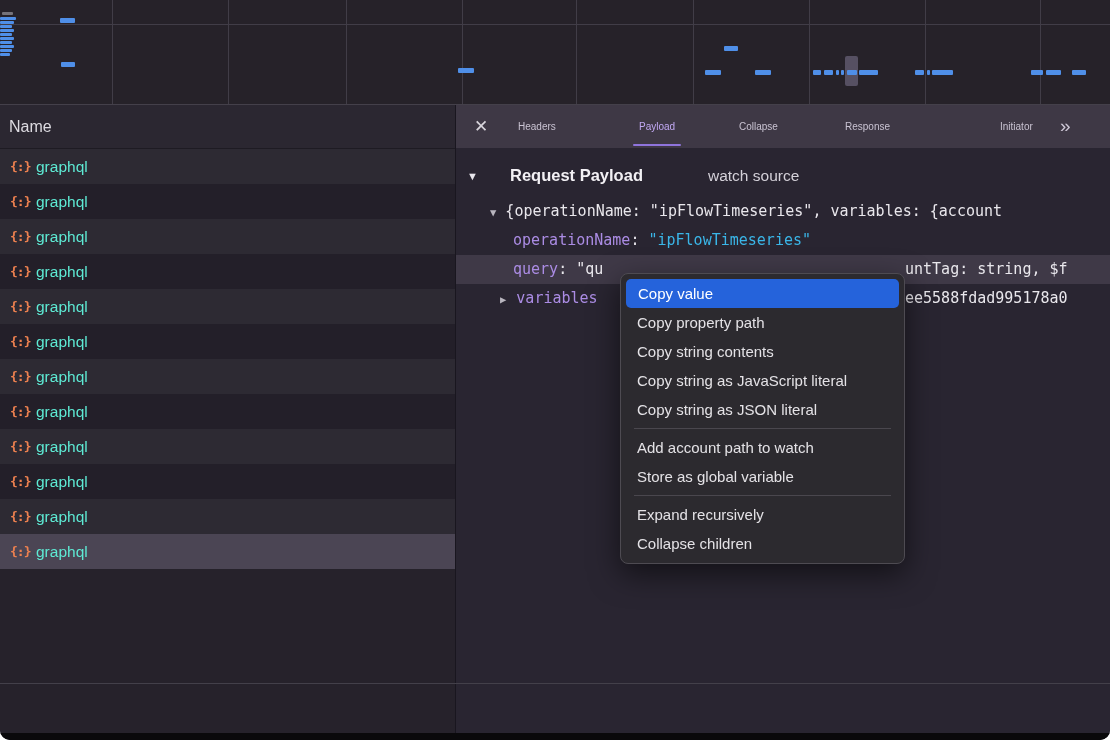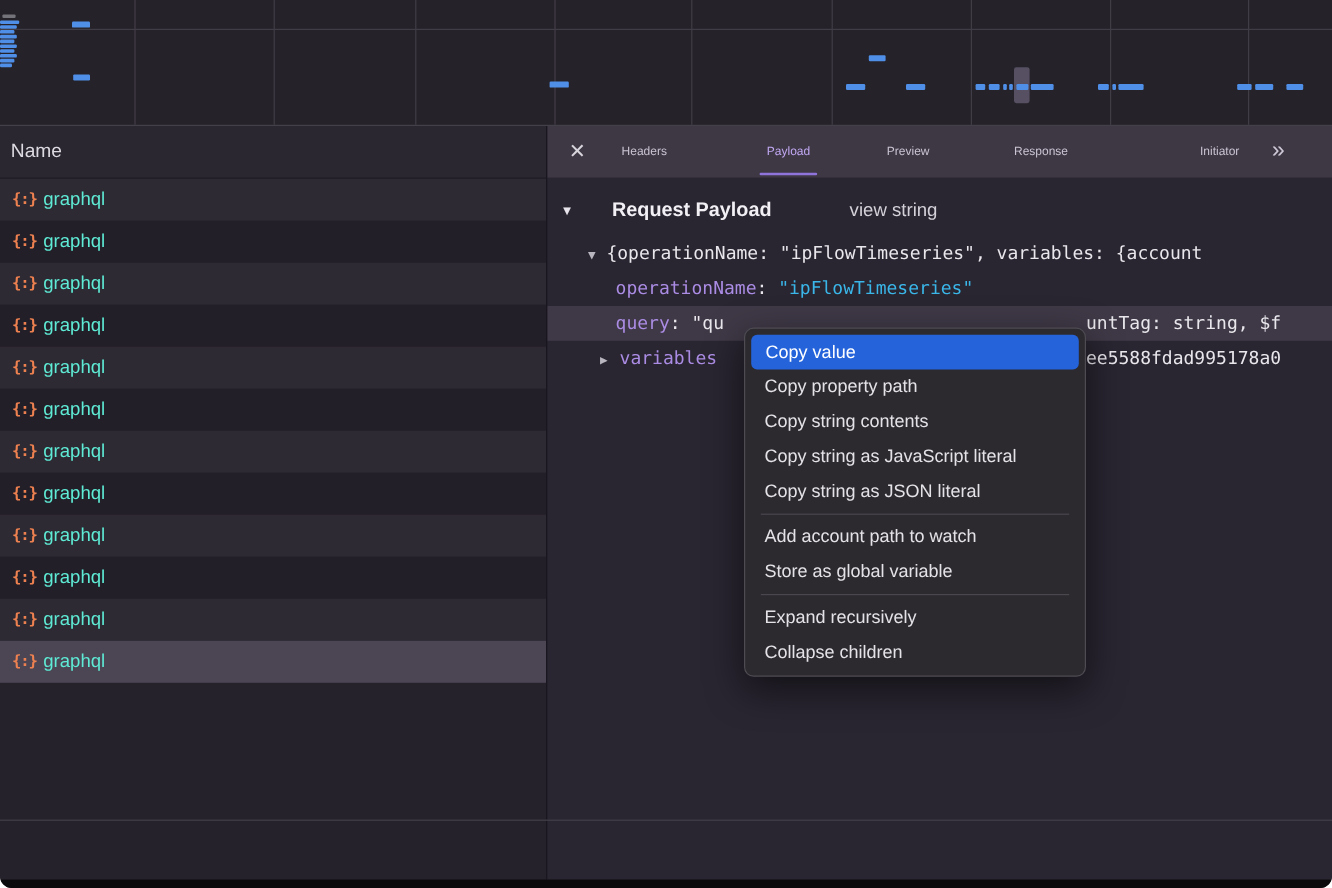--- a/index.html
+++ b/index.html
@@ -170,28 +170,28 @@
         <div class="req-row selected">
           <span class="req-icon" style="color: rgb(238, 129, 80);">{:}</span>
           <span class="req-label">graphql</span>
         </div>
       </div>
   </div>
 
   <div class="right-pane">
     <div class="tabbar">
       <span class="close-x">✕</span>
-      <span id="tabs-holder"><span class="tab tab-0">Headers</span><span class="tab tab-1 active">Payload</span><span class="tab tab-2">Preview</span><span class="tab tab-3">Response</span><span class="tab tab-4">Initiator</span></span>
+      <span id="tabs-holder"><span class="tab tab-0">Headers</span><span class="tab tab-1 active">Payload</span><span class="tab tab-2">Collapse</span><span class="tab tab-3">Response</span><span class="tab tab-4">Initiator</span></span>
       <span class="overflow-tabs">»</span>
     </div>
 
     <div class="payload-header">
       <span class="ph-tri">▼</span>
       <span class="ph-title">Request Payload</span>
-      <span class="ph-viewsource">view string</span>
+      <span class="ph-viewsource">watch source</span>
     </div>
 
     <div class="tree">
       <div class="tline ind1">
         <span class="tri">▼</span>&nbsp;<span>{operationName: "ipFlowTimeseries", variables: {account</span>
       </div>
       <div class="tline ind2">
         <span class="t-key">operationName</span><span>: </span><span class="t-str">"ipFlowTimeseries"</span>
       </div>
       <div class="tline ind2 highlight">

